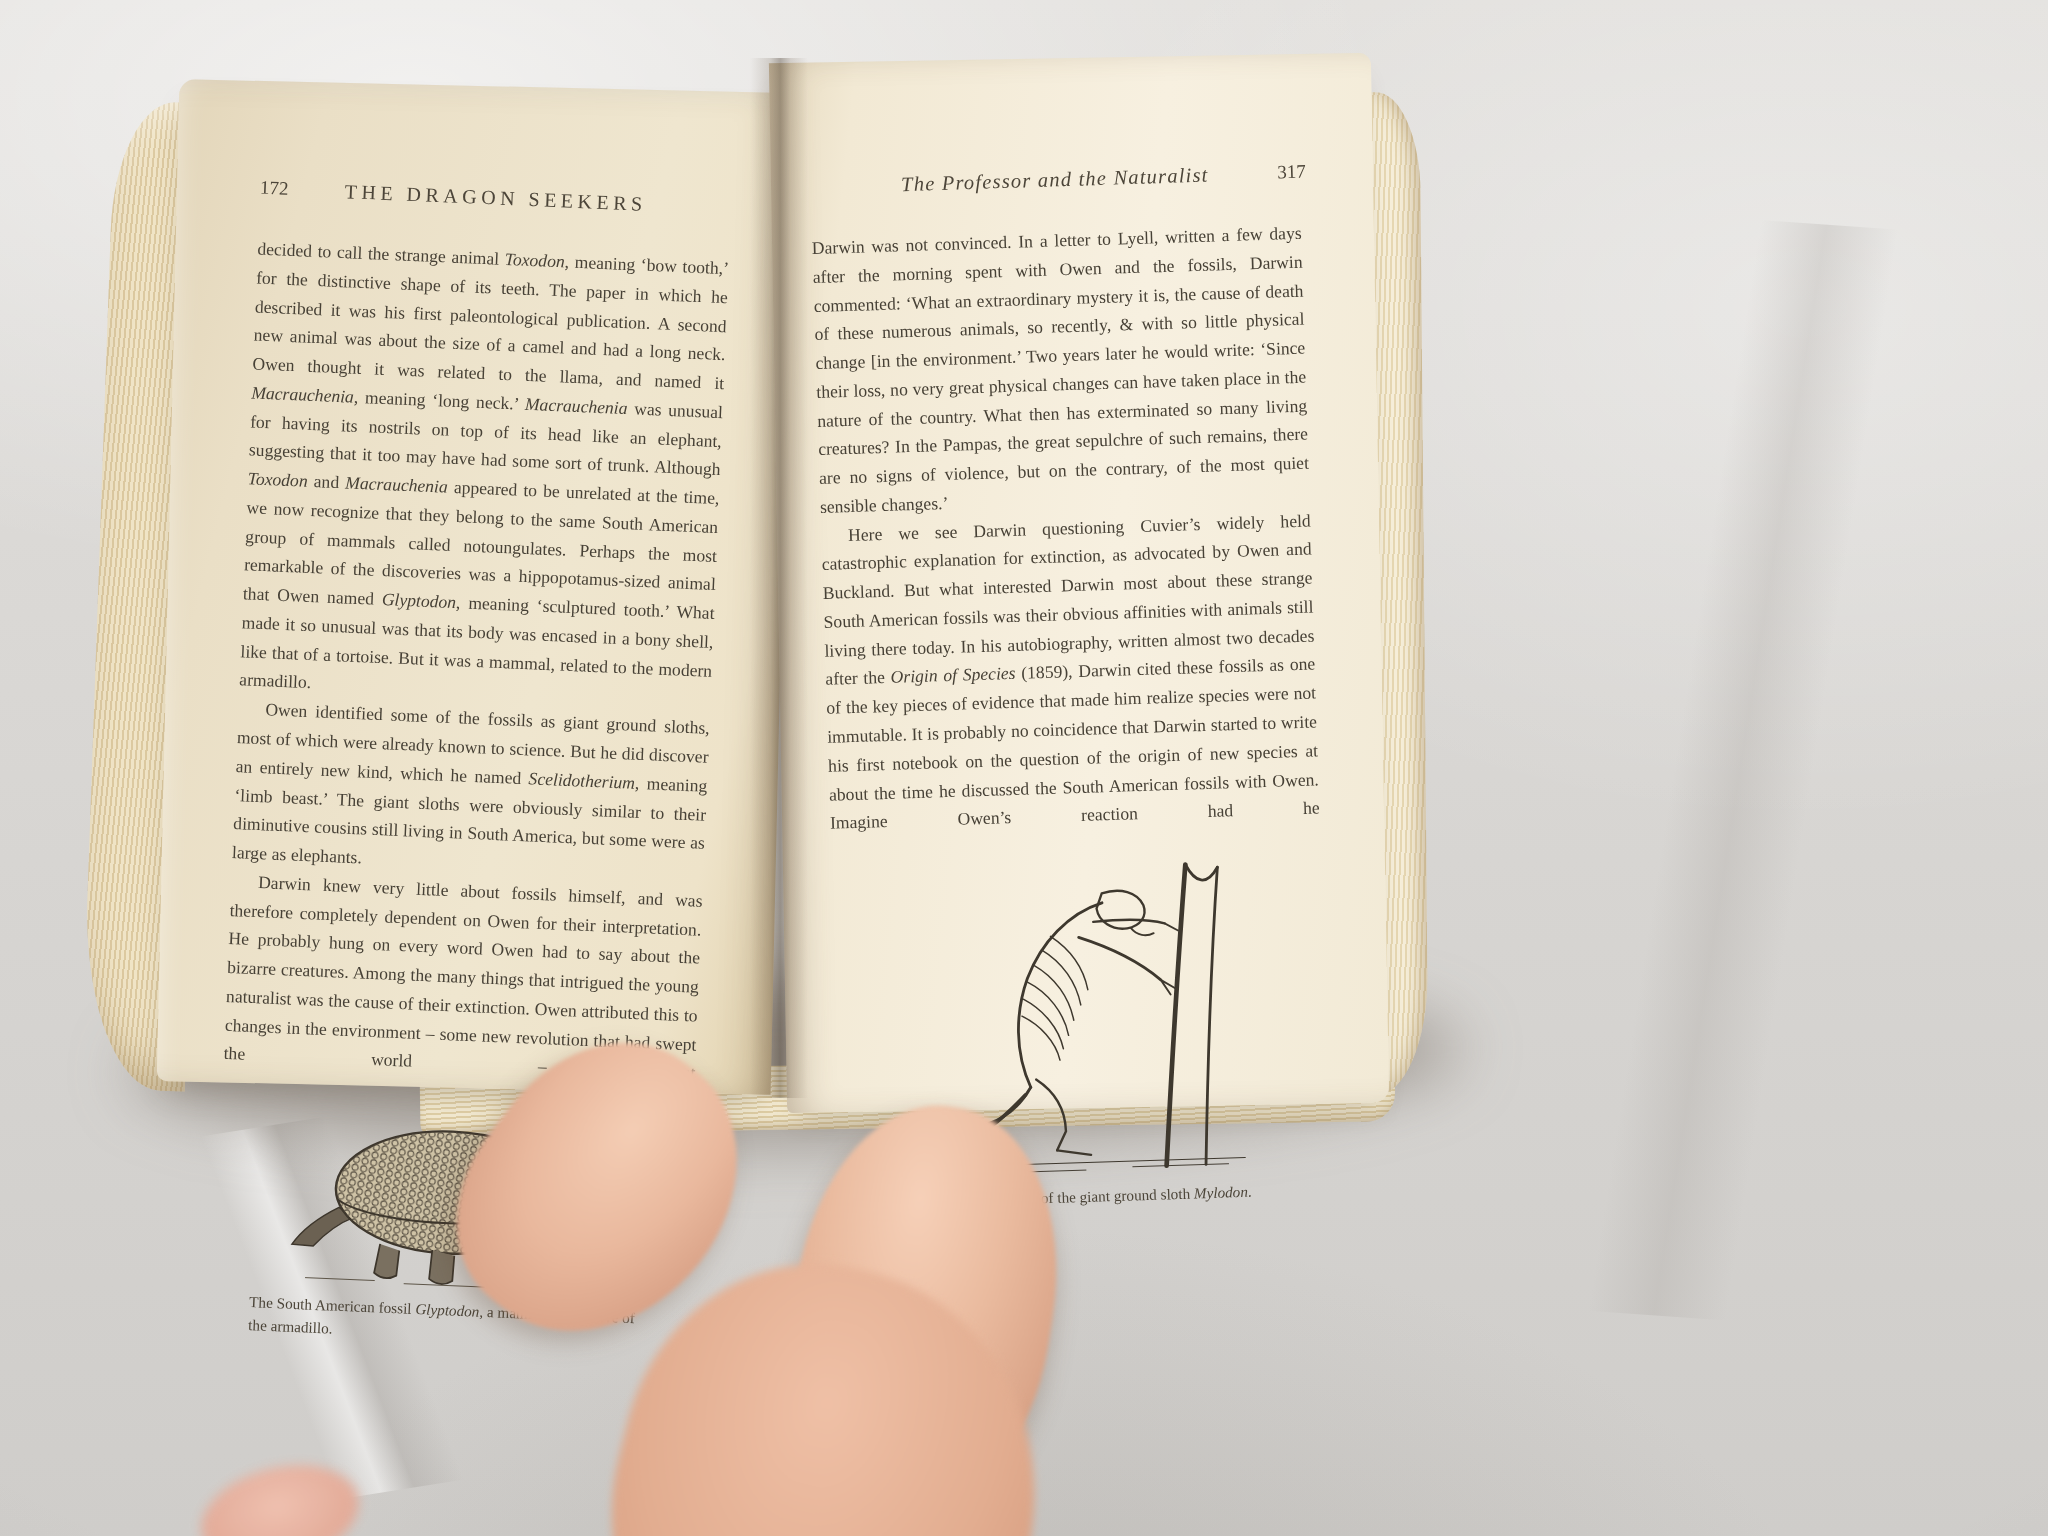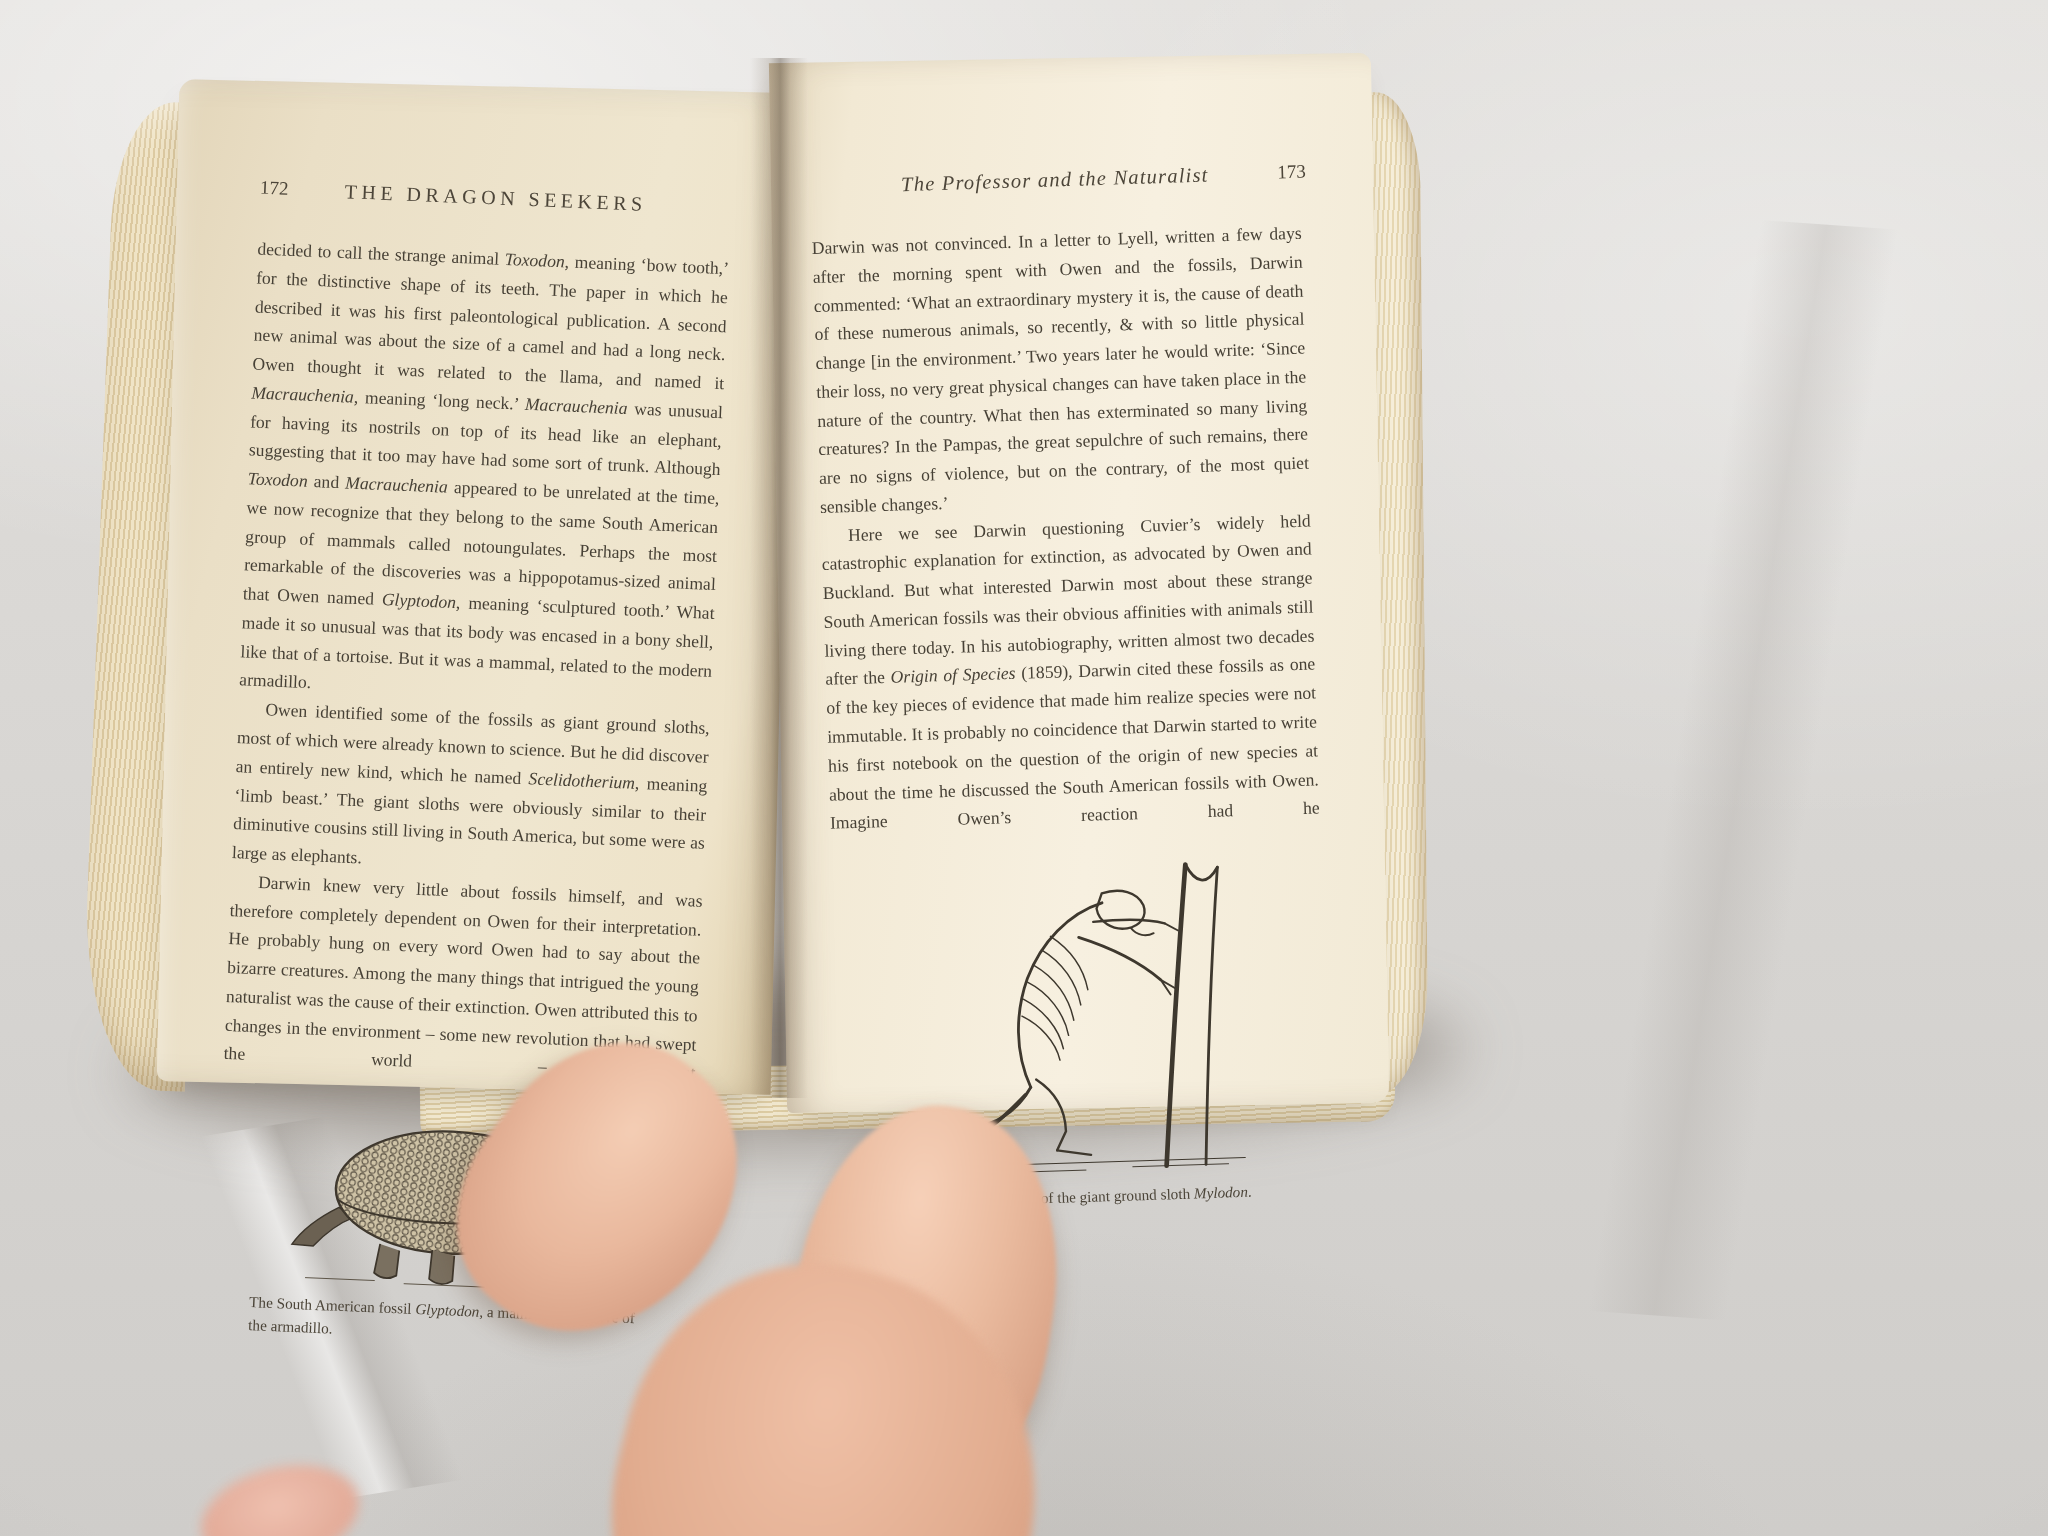--- a/index.html
+++ b/index.html
@@ -132,21 +132,21 @@
     <div class="caption-wrap">
       <span class="caption"><span>The South American fossil </span><span class="it">Glyptodon</span><span>, a mammalian relative of the armadillo.</span></span>
     </div>
   </div>
 </div>
 
 <div class="page page-right">
   <div class="content content-right">
     <div class="header-row">
       <span class="running italic">The Professor and the Naturalist</span>
-      <span class="pagenum pn-right">173</span>
+      <span class="pagenum pn-right">317</span>
     </div>
     <div class="body-text">
       <p><span>Darwin was not convinced. In a letter to Lyell, written a few days after the morning spent with Owen and the fossils, Darwin commented: ‘What an extraordinary mystery it is, the cause of death of these numerous animals, so recently, &amp; with so little physical change [in the environment.’ Two years later he would write: ‘Since their loss, no very great physical changes can have taken place in the nature of the country. What then has exterminated so many living creatures? In the Pampas, the great sepulchre of such remains, there are no signs of violence, but on the contrary, of the most quiet sensible changes.’</span></p>
       <p class="ind jlast"><span>Here we see Darwin questioning Cuvier’s widely held catastrophic explanation for extinction, as advocated by Owen and Buckland. But what interested Darwin most about these strange South American fossils was their obvious affinities with animals still living there today. In his autobiography, written almost two decades after the </span><span class="it">Origin of Species</span><span> (1859), Darwin cited these fossils as one of the key pieces of evidence that made him realize species were not immutable. It is probably no coincidence that Darwin started to write his first notebook on the question of the origin of new species at about the time he discussed the South American fossils with Owen. Imagine Owen’s reaction had he</span></p>
     </div>
     <div class="fig" style="margin-top:32px;">
       <svg viewBox="0 0 360 334" width="338" height="314">
         <g fill="none" stroke="#3e382e" stroke-linecap="round">
           <path d="M296,6 C288,80 278,180 266,326" stroke-width="5"></path>
           <path d="M330,10 C322,90 314,200 308,326" stroke-width="3"></path>

